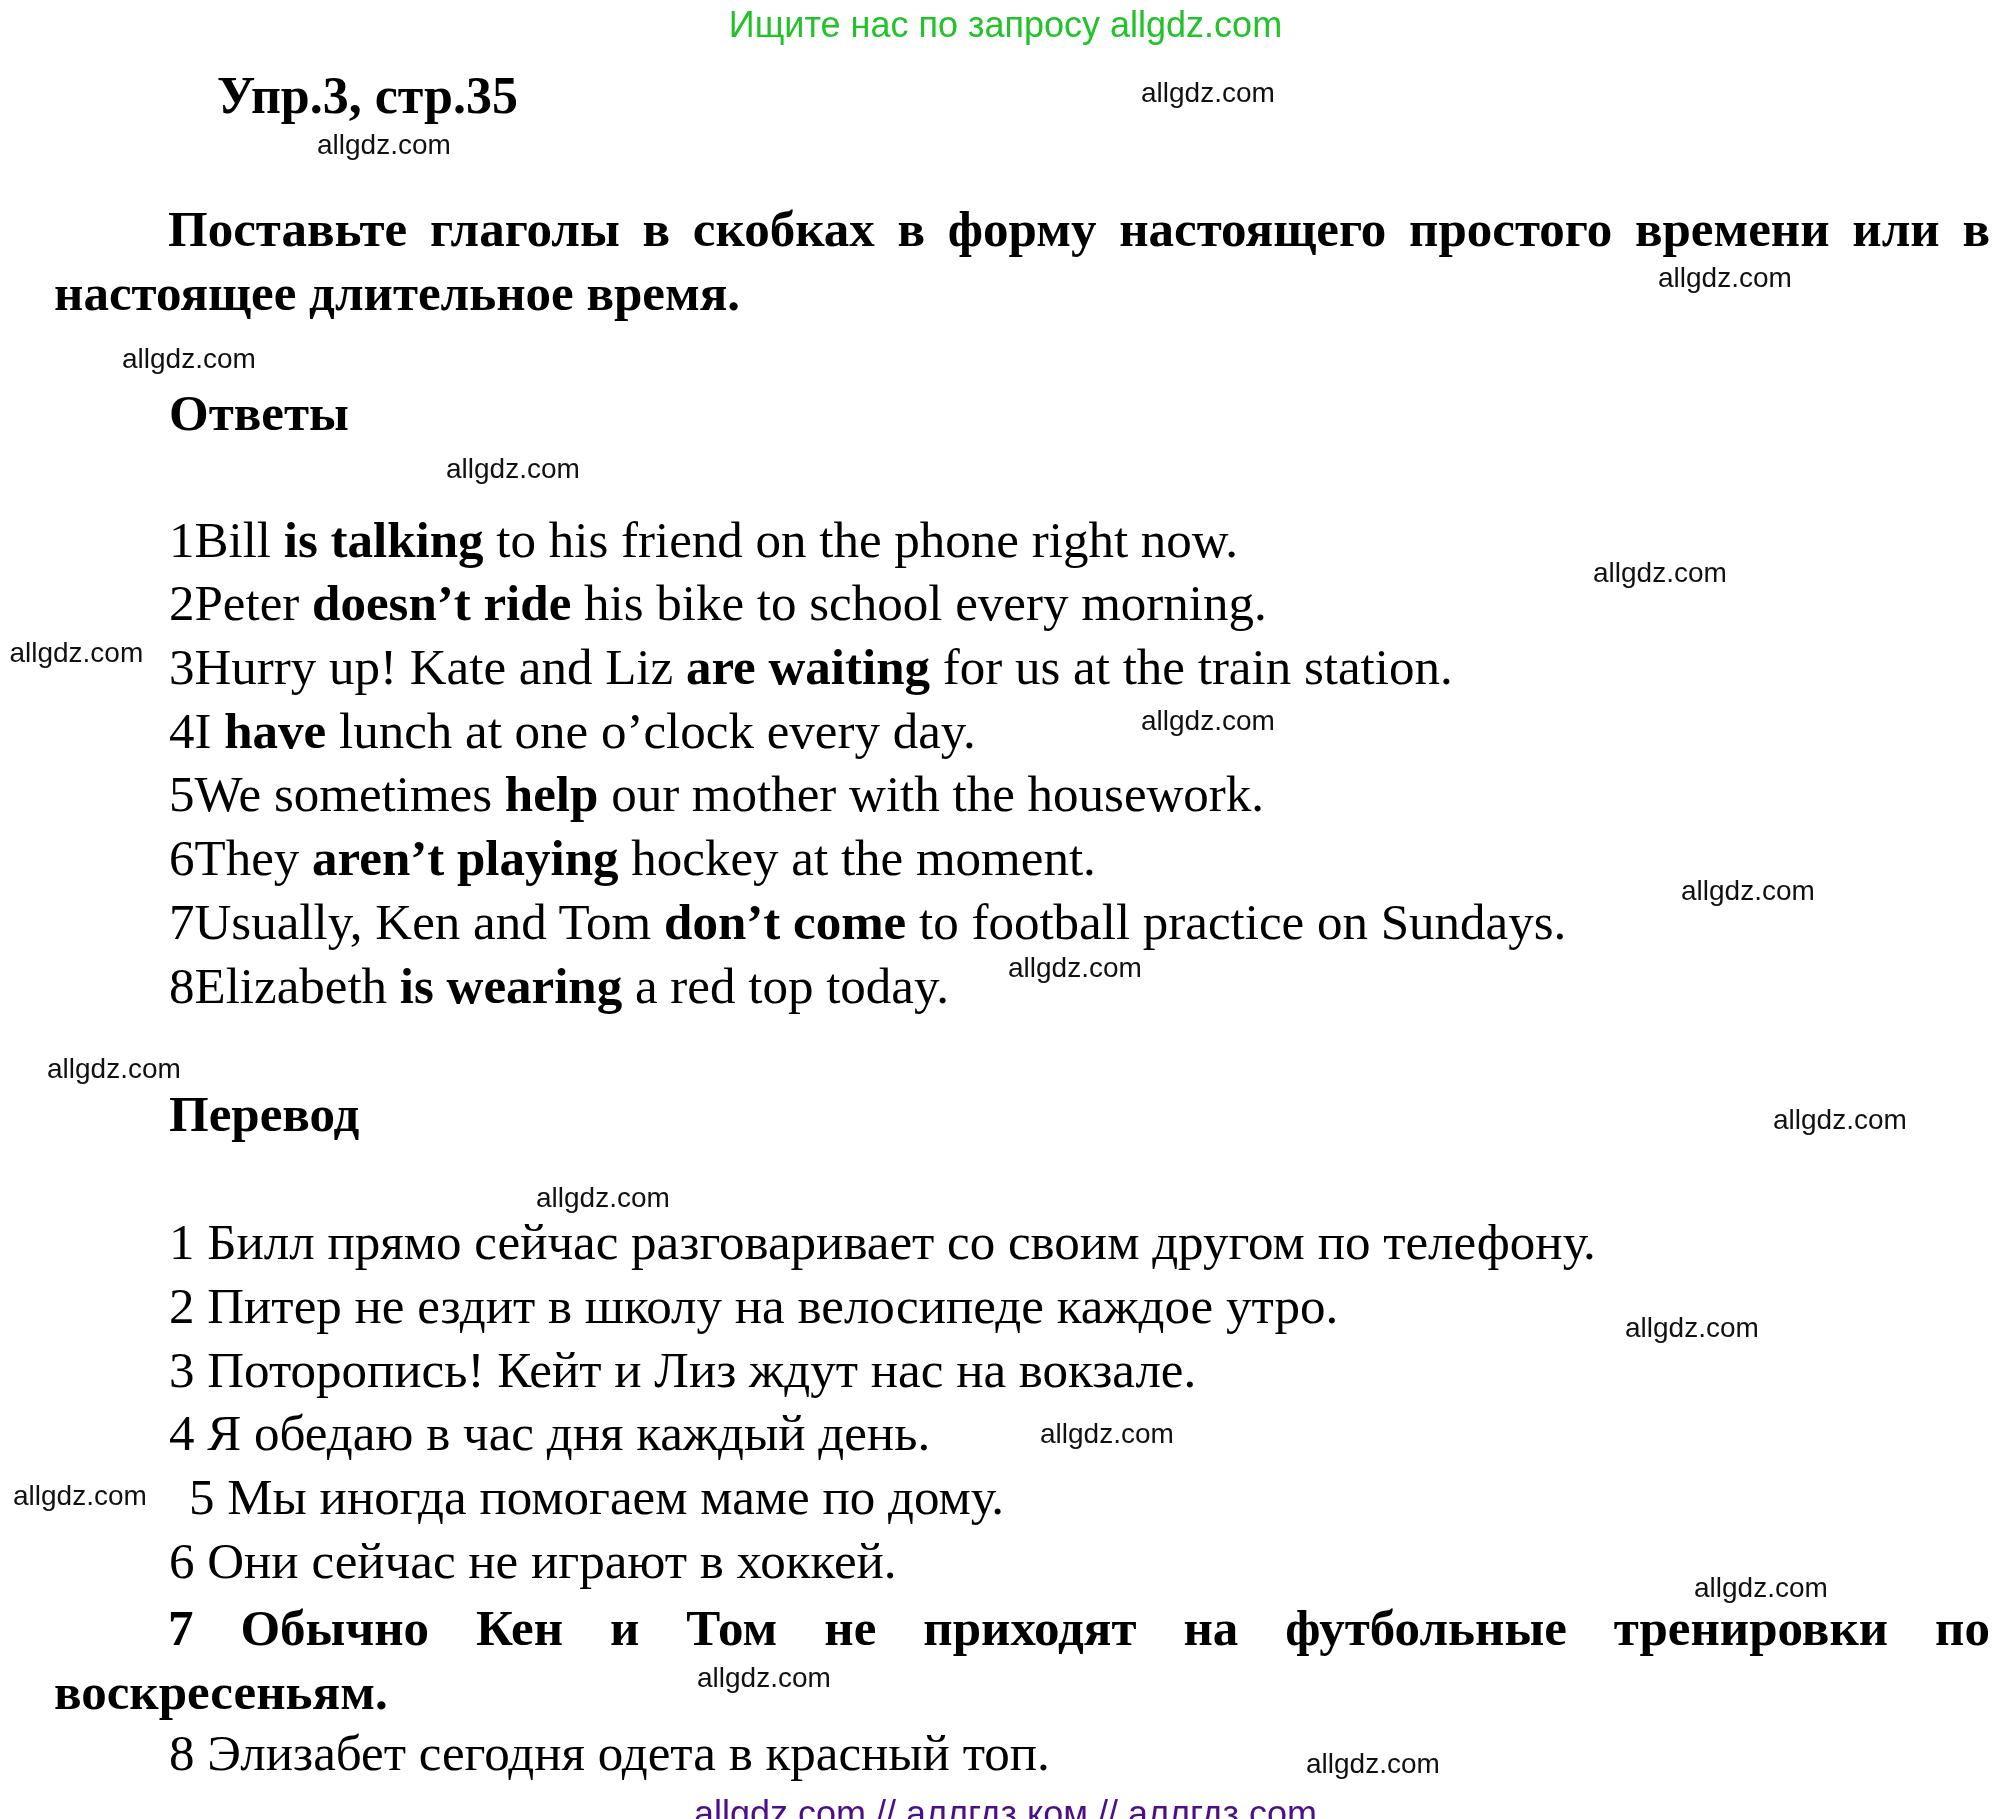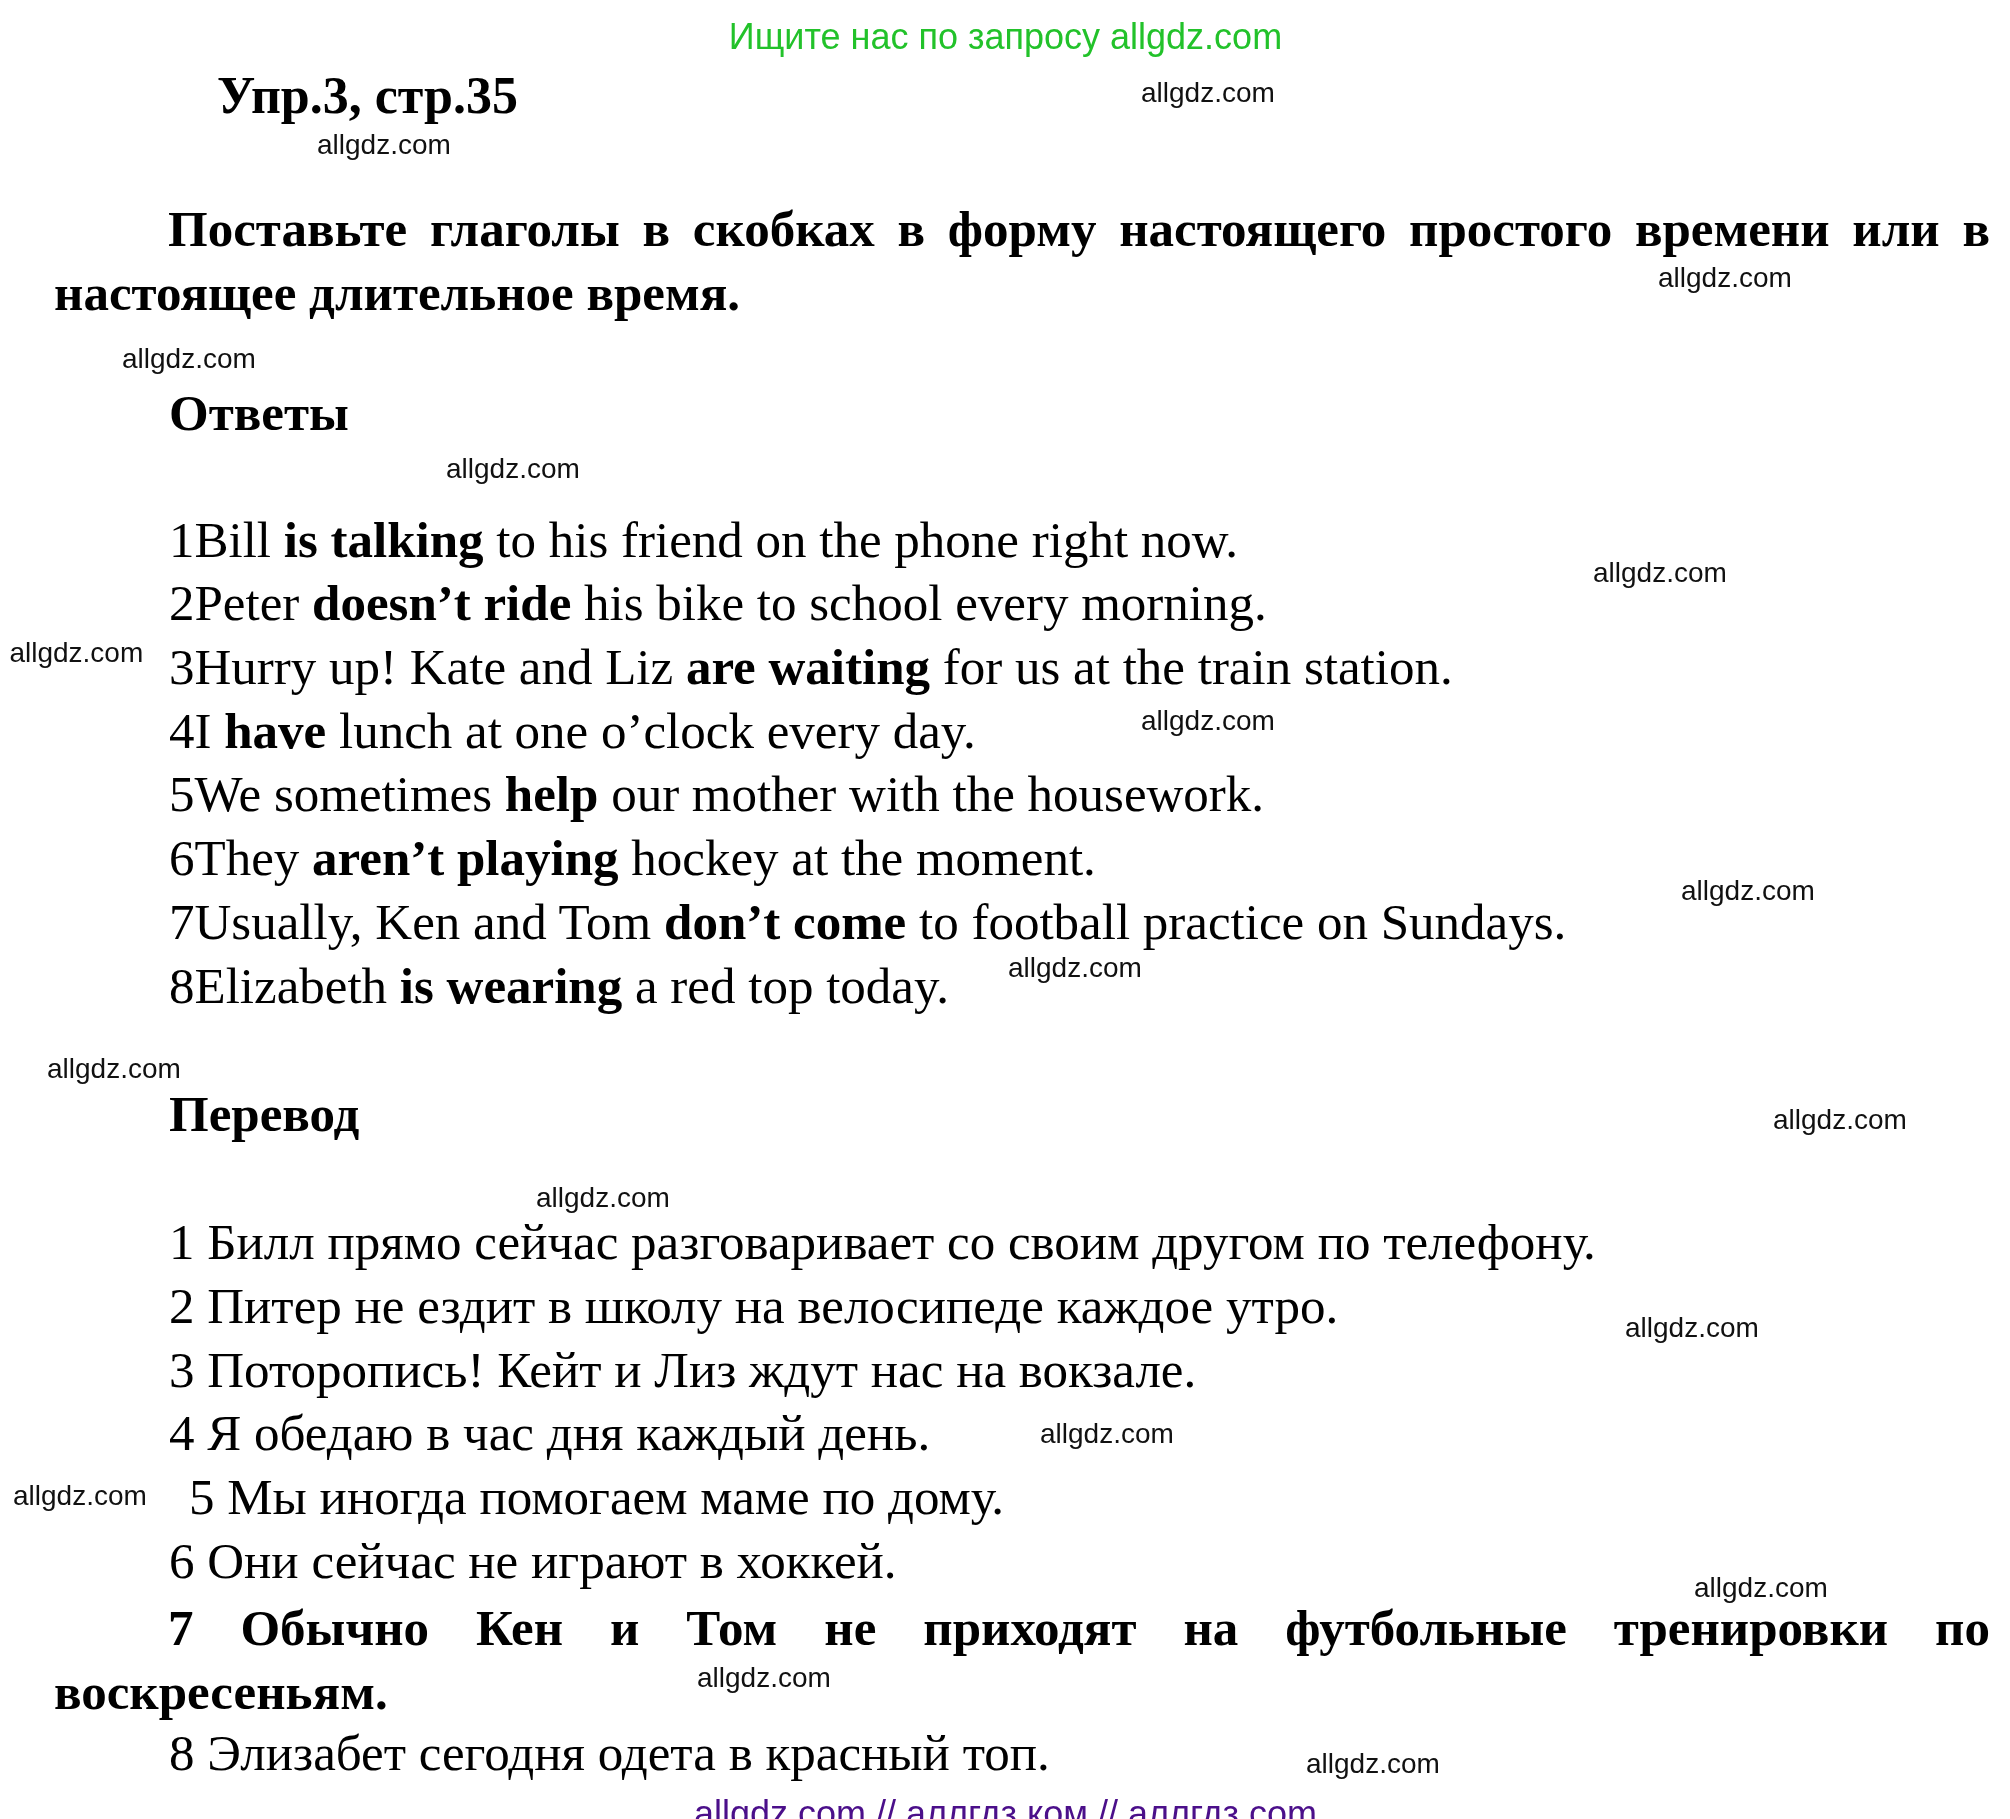--- a/index.html
+++ b/index.html
@@ -1,19 +1,19 @@
 <!DOCTYPE html>
 <html style="font-size:15px"><head>
 <meta charset="utf-8">
 <style>
   html,body{margin:0;padding:0;background:#fff;}
   body{width:2011px;height:1819px;position:relative;overflow:hidden;font-family:"Liberation Serif",serif;color:#000;}
   .abs{position:absolute;white-space:nowrap;}
   .wm{position:absolute;font-family:"Liberation Sans",sans-serif;font-size:28px;color:#111;white-space:nowrap;}
-  .top-banner{left:0;width:2011px;text-align:center;top:16px;font-family:"Liberation Sans",sans-serif;font-size:36px;color:#22c22a;}
+  .top-banner{left:0;width:2011px;text-align:center;top:4px;font-family:"Liberation Sans",sans-serif;font-size:36px;color:#22c22a;}
   .title{left:169px;top:66px;font-size:52px;font-weight:bold;margin-left:48px;}
   .task{left:54px;top:197px;width:1936px;font-size:51px;font-weight:bold;line-height:64px;white-space:normal;text-align:justify;text-indent:114px;}
   .h2{font-size:51px;font-weight:bold;}
   .ans{position:absolute;left:169px;font-size:51px;white-space:nowrap;}
   .ans b{font-weight:bold;}
   .tr{position:absolute;left:169px;font-size:51px;white-space:nowrap;}
   .tr7{position:absolute;left:54px;width:1936px;font-size:51px;line-height:64px;text-indent:114px;text-align:justify;text-align-last:left;}
   .footer{left:0;width:2011px;text-align:center;top:1793px;font-family:"Liberation Sans",sans-serif;font-size:36px;color:#4b0f8a;}
 </style>
 </head>

